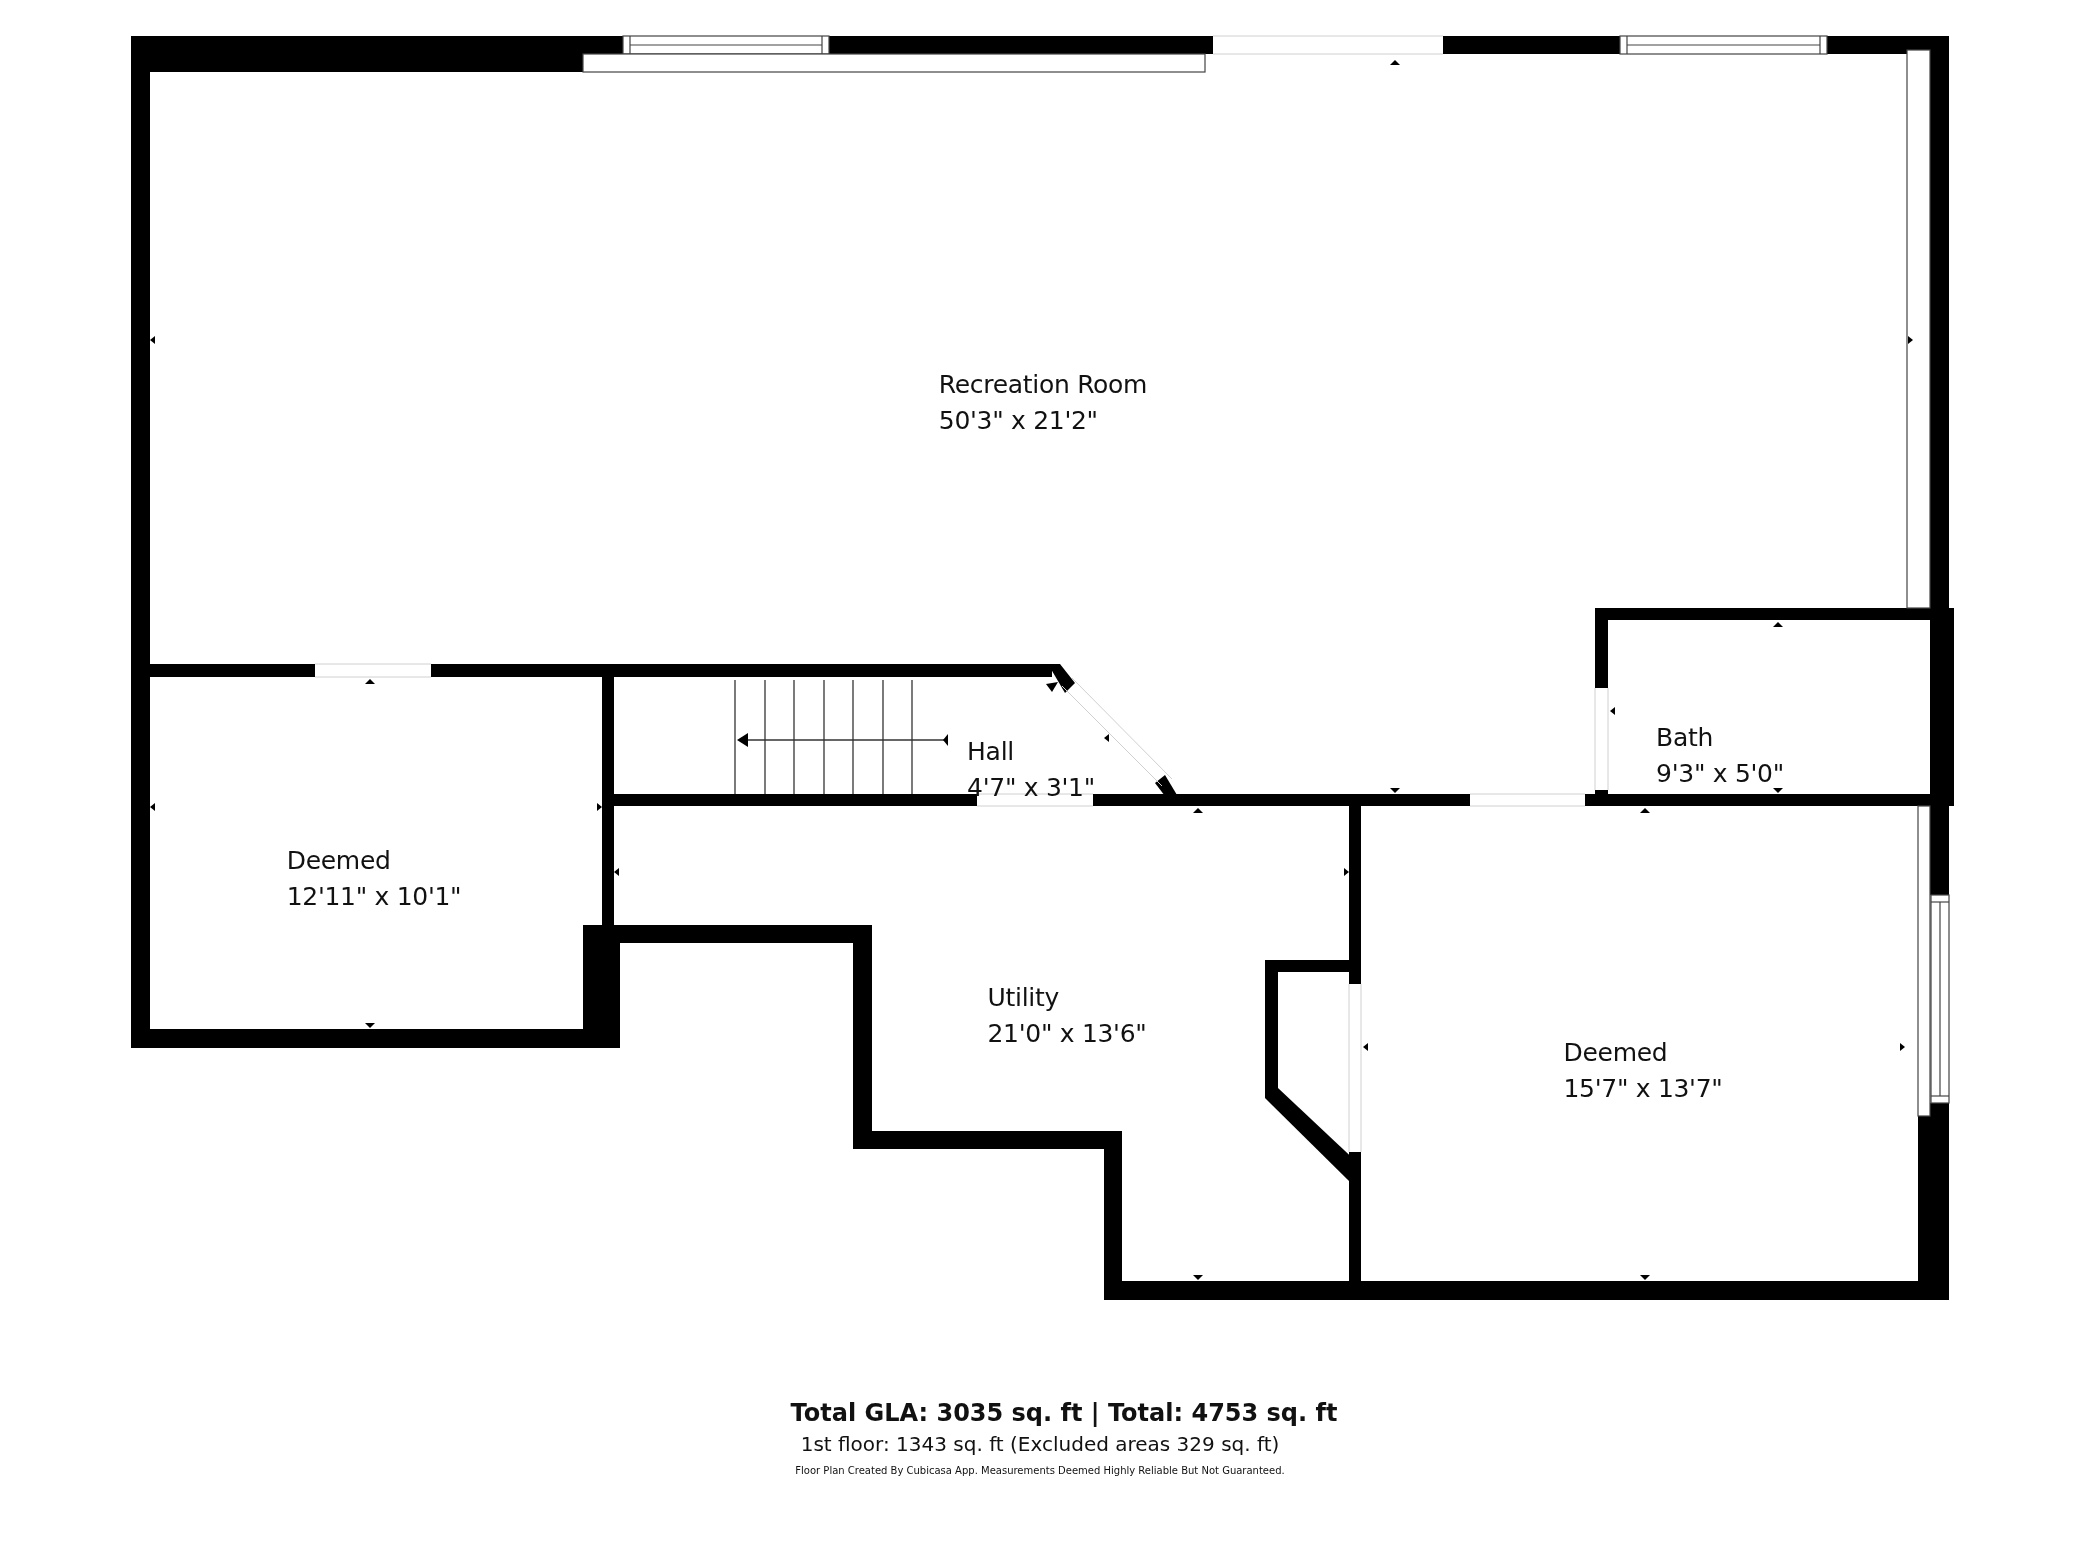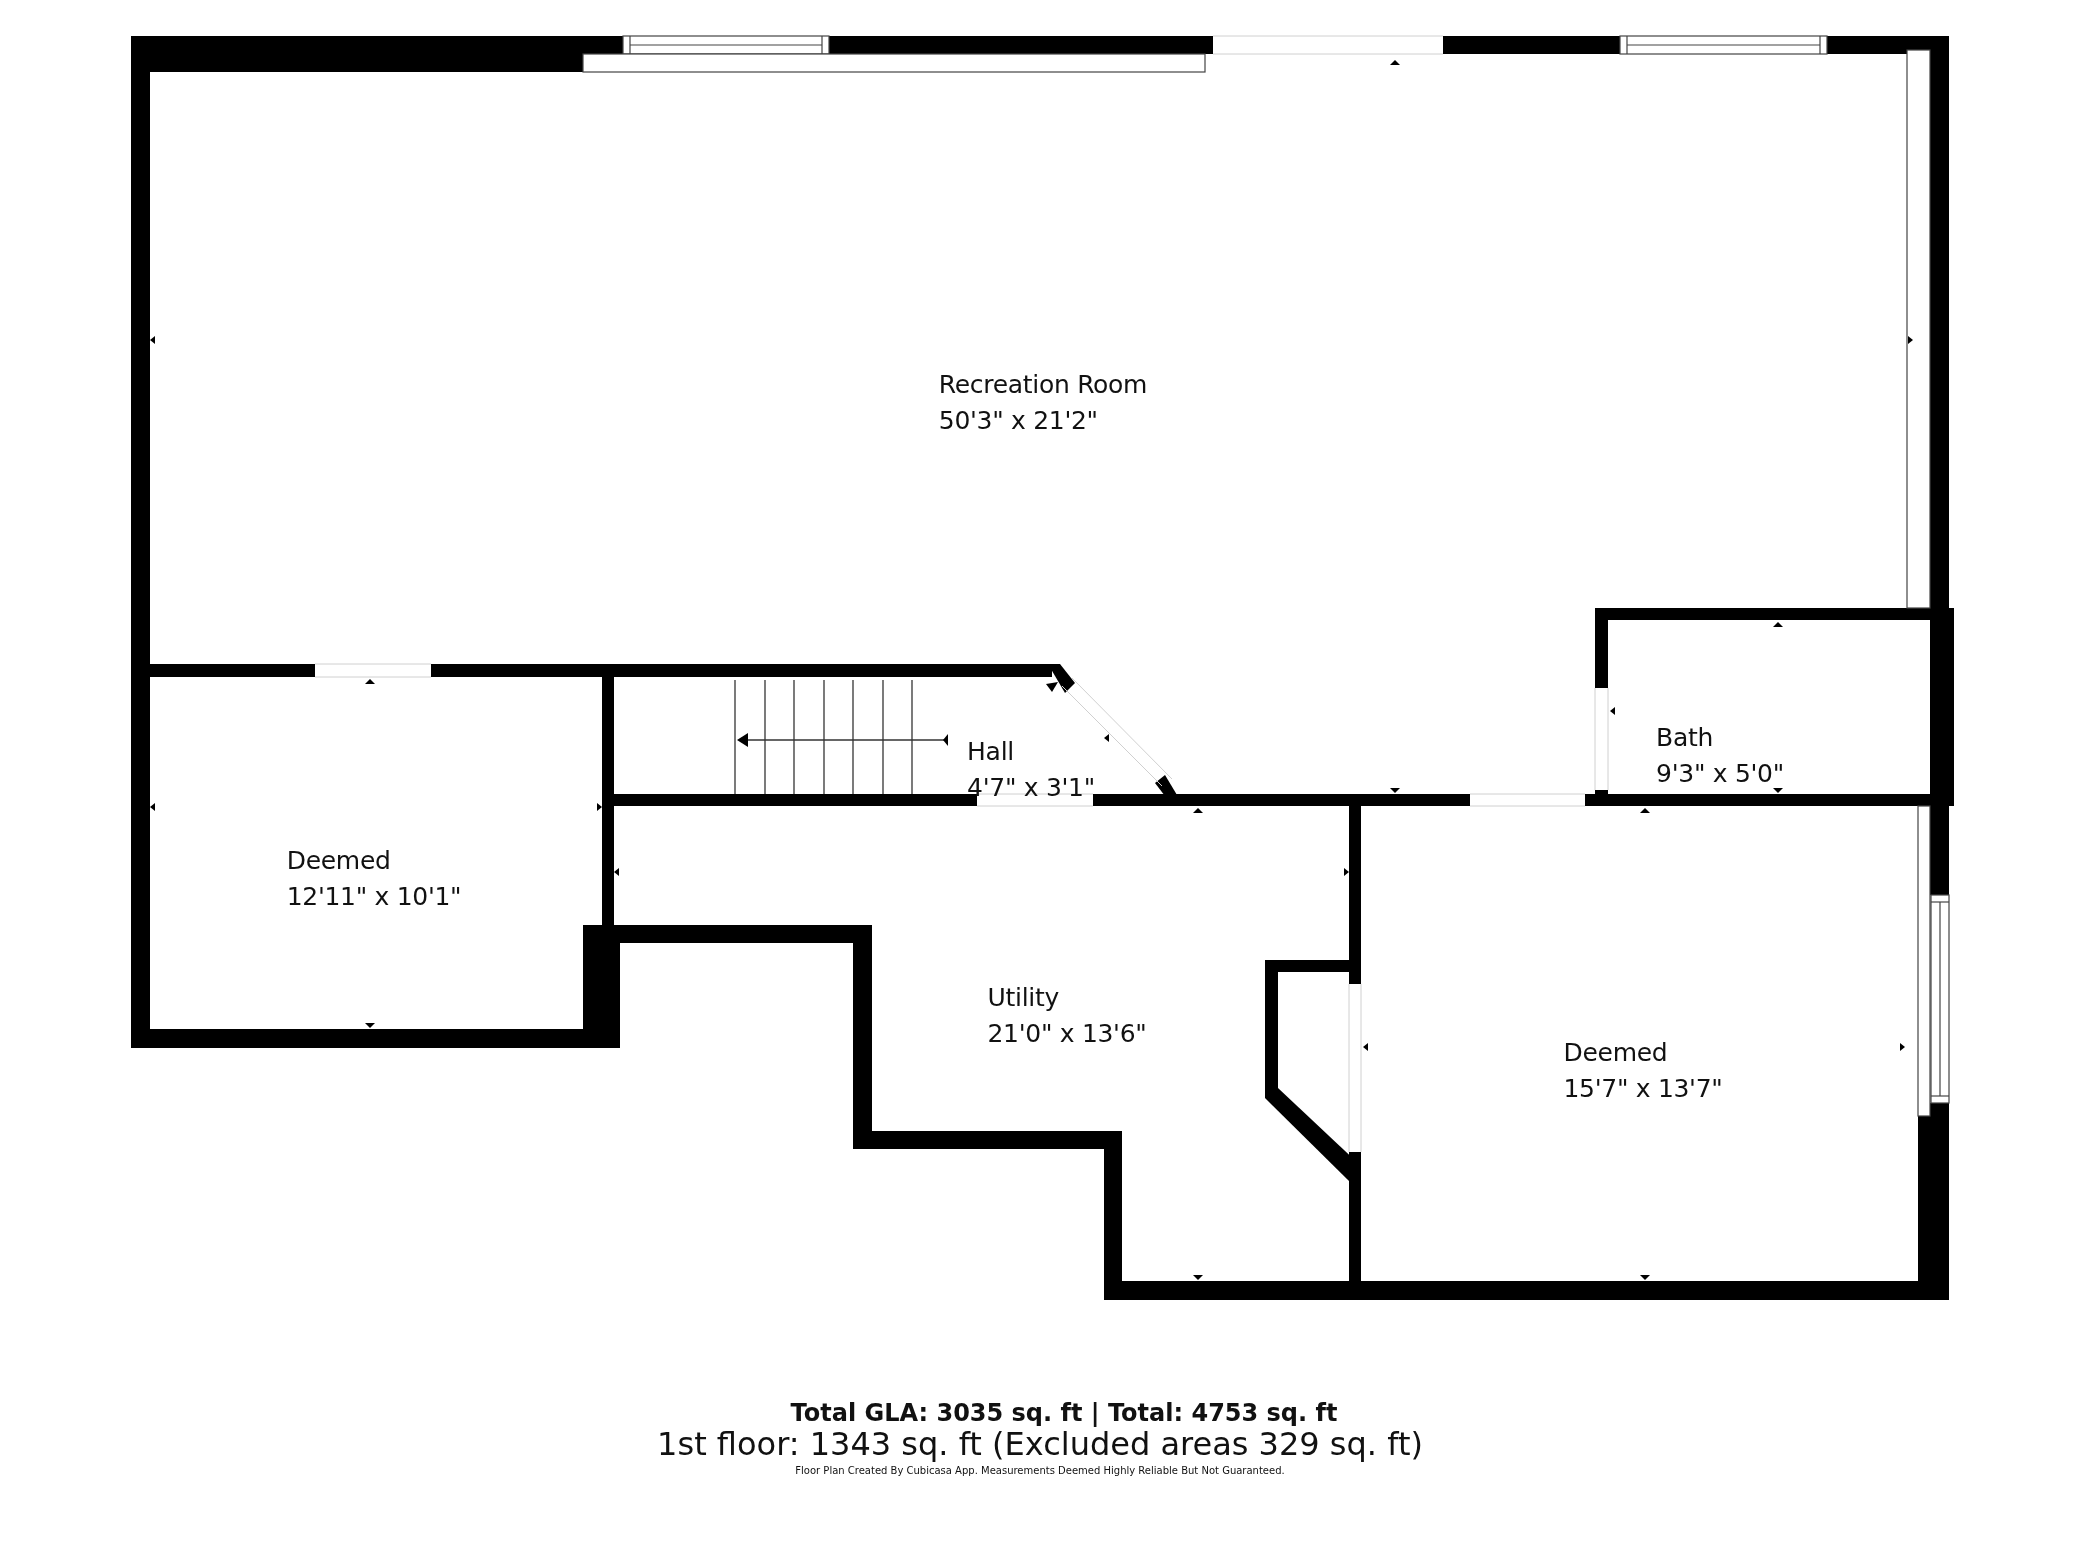--- a/index.html
+++ b/index.html
@@ -6,21 +6,21 @@
   body { width: 2080px; height: 1560px; position: relative; overflow: hidden;
          font-family: "Liberation Sans", "DejaVu Sans", sans-serif; color: #111; }
   svg.plan { position: absolute; left: 0; top: 0; }
   .room-label { position: absolute; transform: translate(-50%, -50%); 
                 font-family: "DejaVu Sans", sans-serif; font-size: 25px; line-height: 36px;
                 color: #111; white-space: nowrap; letter-spacing: -0.3px; }
   .room-label .dim { display: block; }
   .footer { position: absolute; left: 0; width: 2080px; top: 1398px; text-align: center;
             font-family: "DejaVu Sans", sans-serif; color: #111; }
   .footer .total { font-weight: bold; font-size: 24px; line-height: 31px; padding-left: 48px; }
-  .footer .floor { font-size: 32px; line-height: 31px; }
+  .footer .floor { font-size: 20px; line-height: 31px; }
   .footer .disclaimer { font-size: 10px; margin-top: 5px; }
 </style>
 </head>
 <body>
 
 <svg class="plan" width="2080" height="1560" viewBox="0 0 2080 1560" xmlns="http://www.w3.org/2000/svg">
   <g fill="#000">
 
     <rect x="131" y="36" width="452" height="36"></rect>
 

